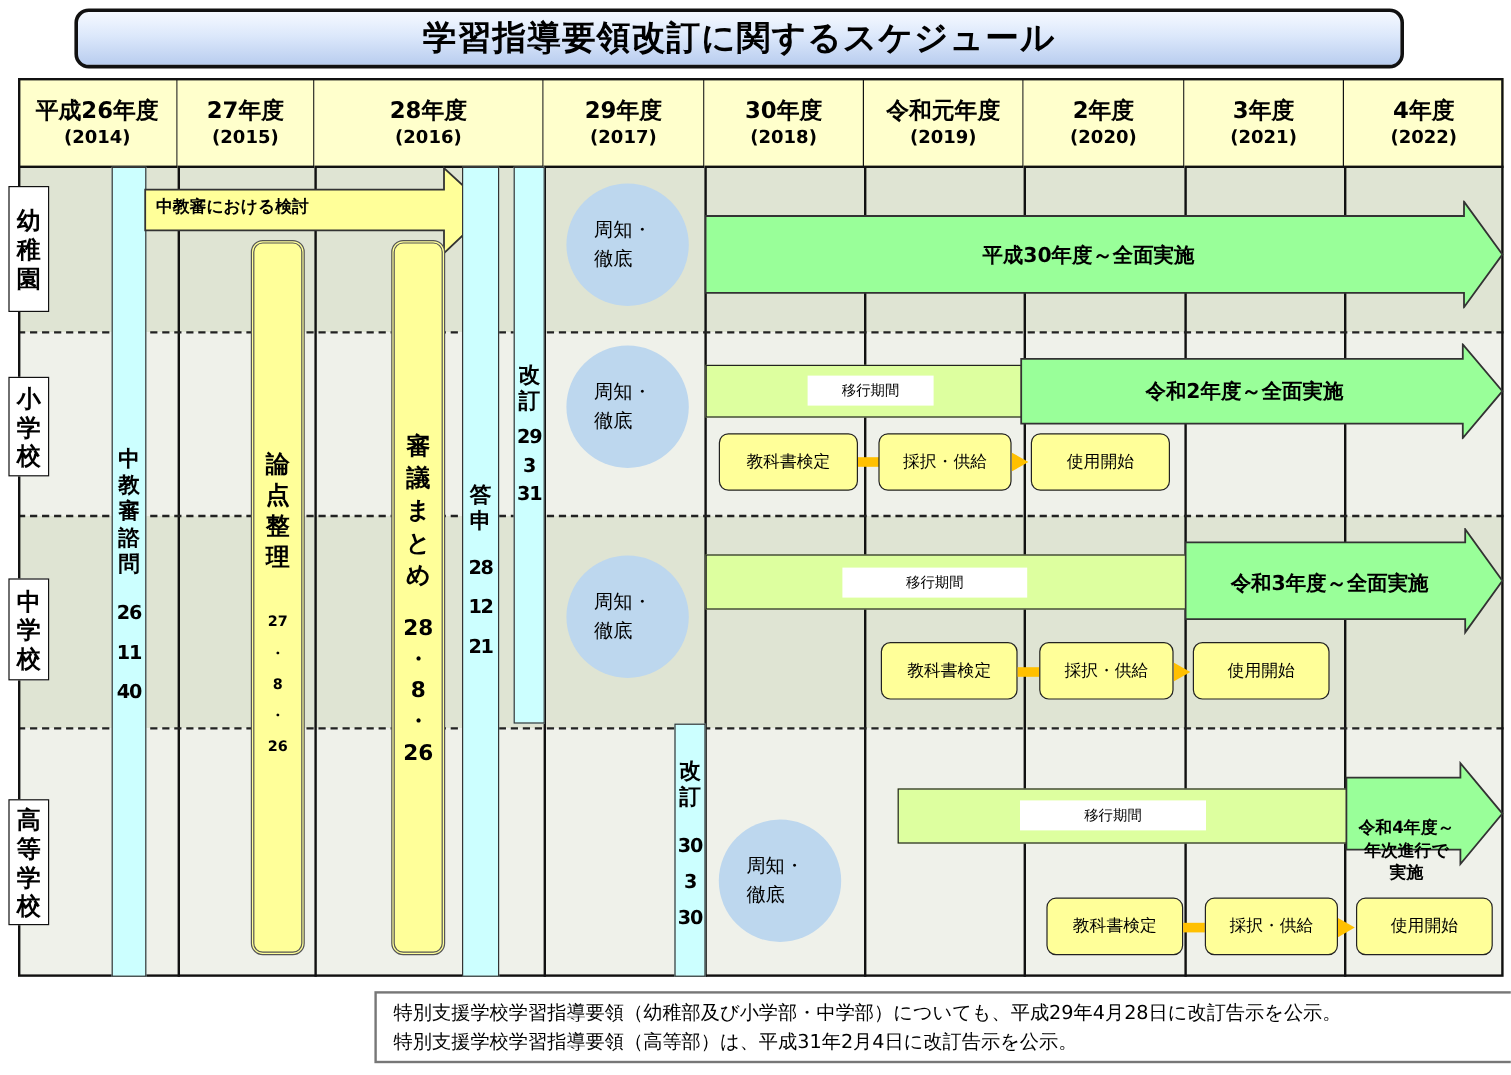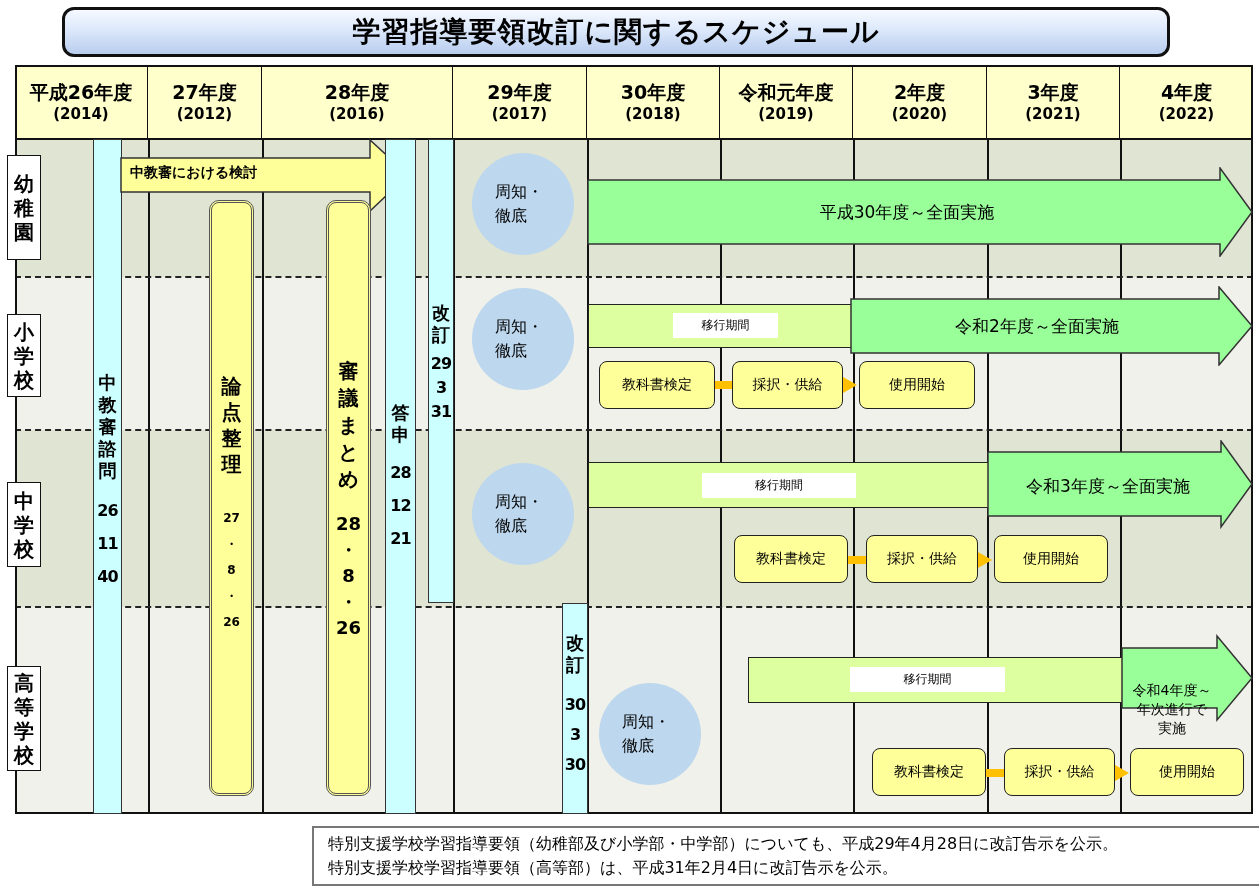--- a/index.html
+++ b/index.html
@@ -23,21 +23,21 @@
     font-weight:bold; font-size:18px; }
   .vtext { display:flex; flex-direction:column; align-items:center; line-height:22px; }
   .yel-pill { background:#ffff99; border:3px double #555; border-radius:10px; display:flex; flex-direction:column; align-items:center;
     font-weight:bold; font-size:20px; }
   .circle { width:102px; height:102px; border-radius:50%; background:#bdd7ee; display:flex; align-items:center; justify-content:center;
     text-align:left; font-size:16px; line-height:24px; }
   .tbox { height:48px; background:#ffff99; border:1.5px solid #222; border-radius:8px; display:flex; align-items:center; justify-content:center; font-size:14px; }
   .connector { height:8px; background:#ffc000; }
   .lightbar { background:#ddff9f; border:1.5px solid #222; }
   .whitelbl { background:#fff; display:flex; align-items:center; justify-content:center; font-size:12px; }
-  .greenarrow-text { display:flex; align-items:center; justify-content:center; font-weight:normal; }
+  .greenarrow-text { display:flex; align-items:center; justify-content:center; font-weight:bold; }
   .footer { left:312px; top:826px; width:1108px; height:60px; border:2px solid #777; background:#fff; font-size:16px; line-height:24px;
     padding:4px 0 0 14px; }
 </style>
 </head>
 <body>
 
 <div class="abs title-box">学習指導要領改訂に関するスケジュール</div>
 
 <div class="abs row-band" style="top:139px;height:138px;background:#dfe4d3;"></div>
 <div class="abs row-band" style="top:277px;height:153px;background:#eff1ea;"></div>
@@ -52,21 +52,21 @@
 <div class="abs vline" style="left:853px;top:65px;height:749px;"></div>
 <div class="abs vline" style="left:987px;top:65px;height:749px;"></div>
 <div class="abs vline" style="left:1120px;top:65px;height:749px;"></div>
 
 <div class="abs head-cell" style="left:15px;width:133px;">
   <span class="y1">平成26年度</span>
   <span class="y2">(2014)</span>
 </div>
 <div class="abs head-cell" style="left:148px;width:114px;">
   <span class="y1">27年度</span>
-  <span class="y2">(2012)</span>
+  <span class="y2">(2015)</span>
 </div>
 <div class="abs head-cell" style="left:262px;width:191px;">
   <span class="y1">28年度</span>
   <span class="y2">(2016)</span>
 </div>
 <div class="abs head-cell" style="left:453px;width:134px;">
   <span class="y1">29年度</span>
   <span class="y2">(2017)</span>
 </div>
 <div class="abs head-cell" style="left:587px;width:133px;">

